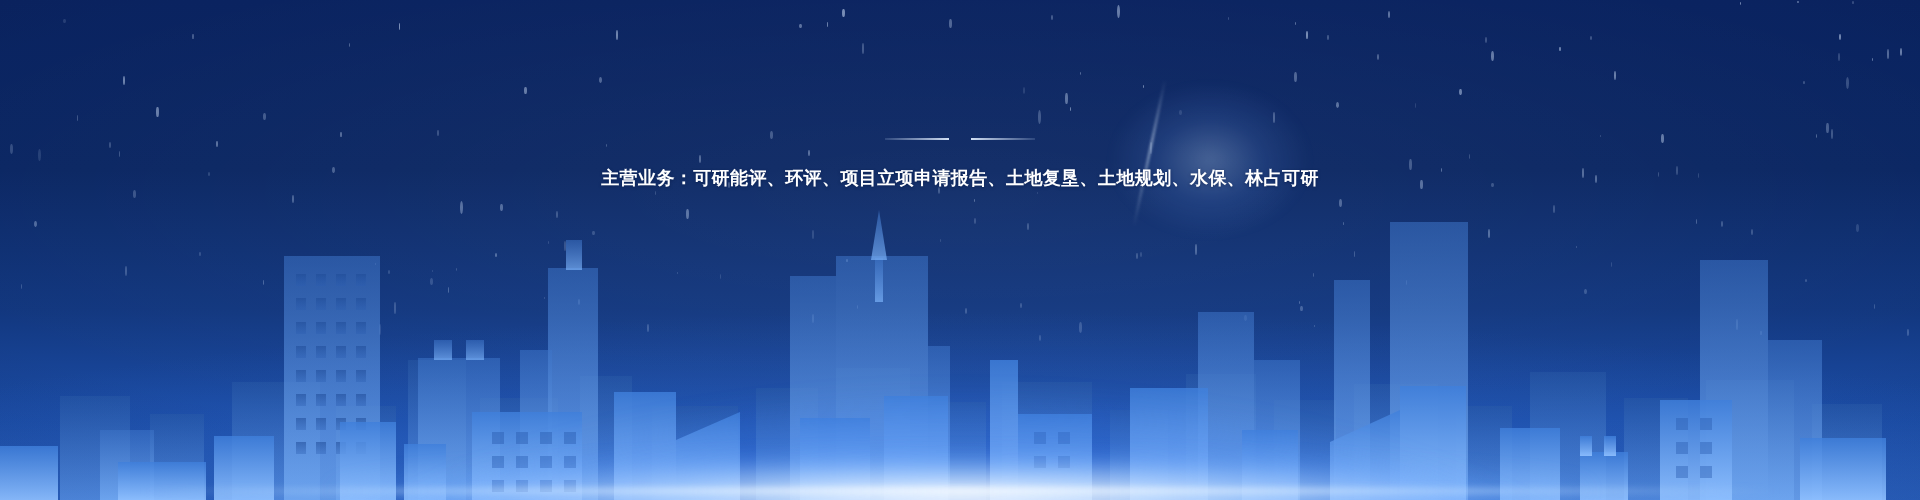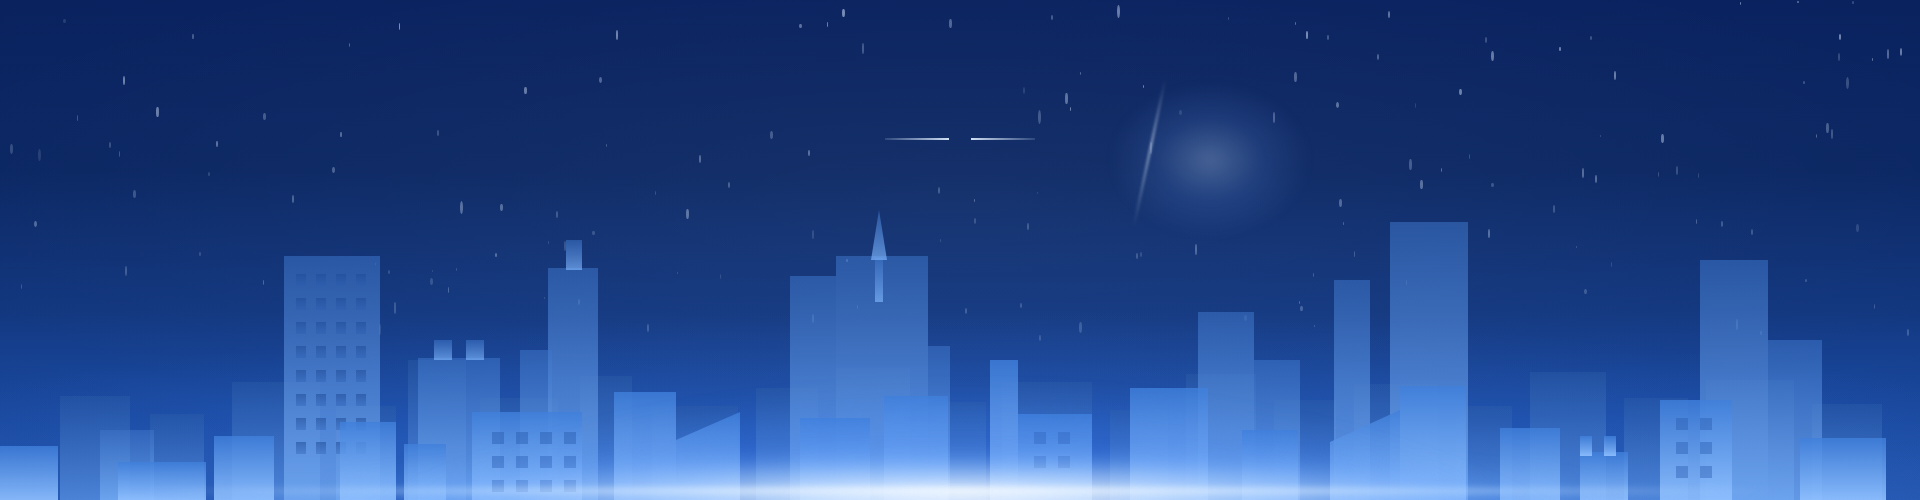--- a/index.html
+++ b/index.html
@@ -486,15 +486,16 @@
   <div class="ground-glow2"></div>
   <div class="ground-rim"></div>
 
   <div class="content">
 
     <div class="subtitle-row">
       <span class="sub-dash"></span>
       <span class="sub-dash right"></span>
     </div>
 
+    <div class="biz">主营业务：可研能评、环评、项目立项申请报告、土地复垦、土地规划、水保、林占可研</div>
   </div>
 
 </div>
 
 </body></html>

